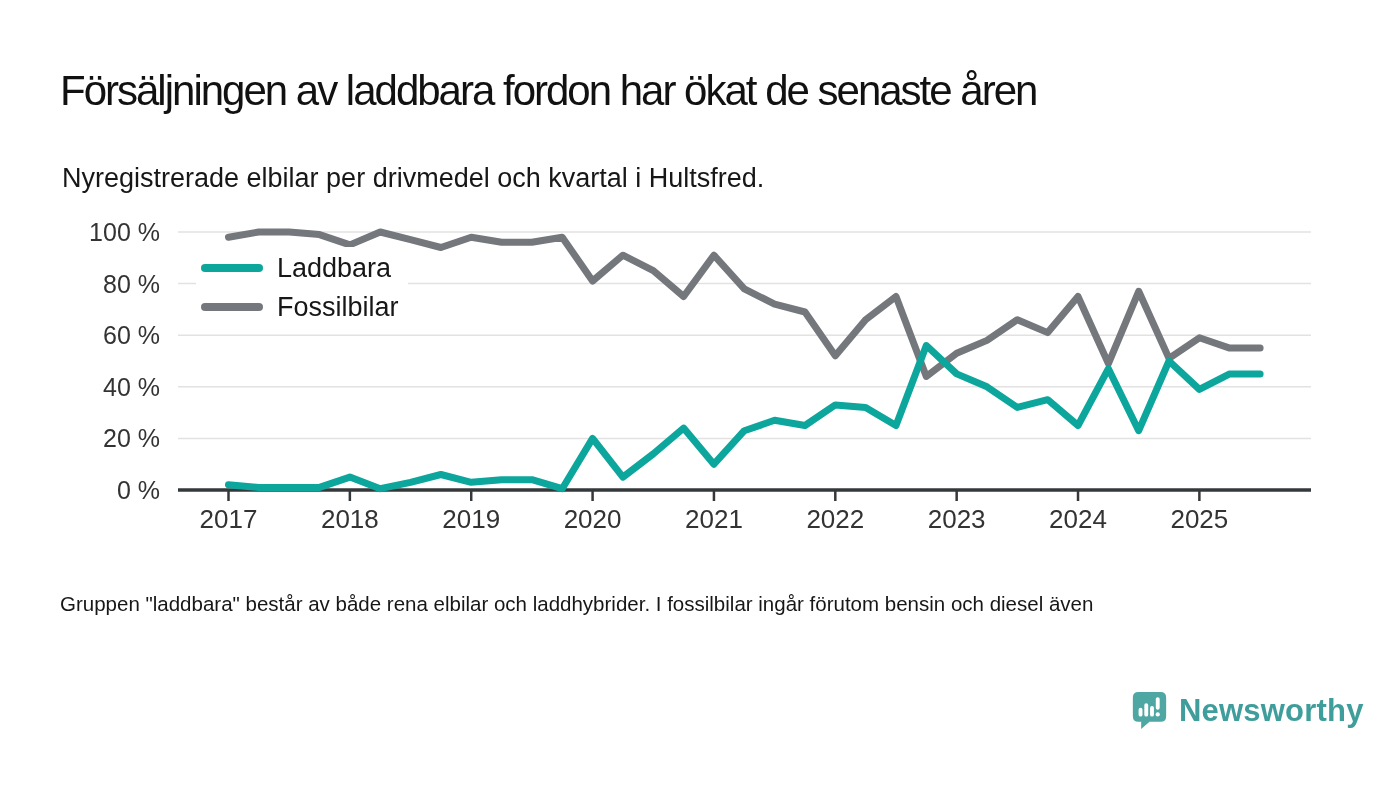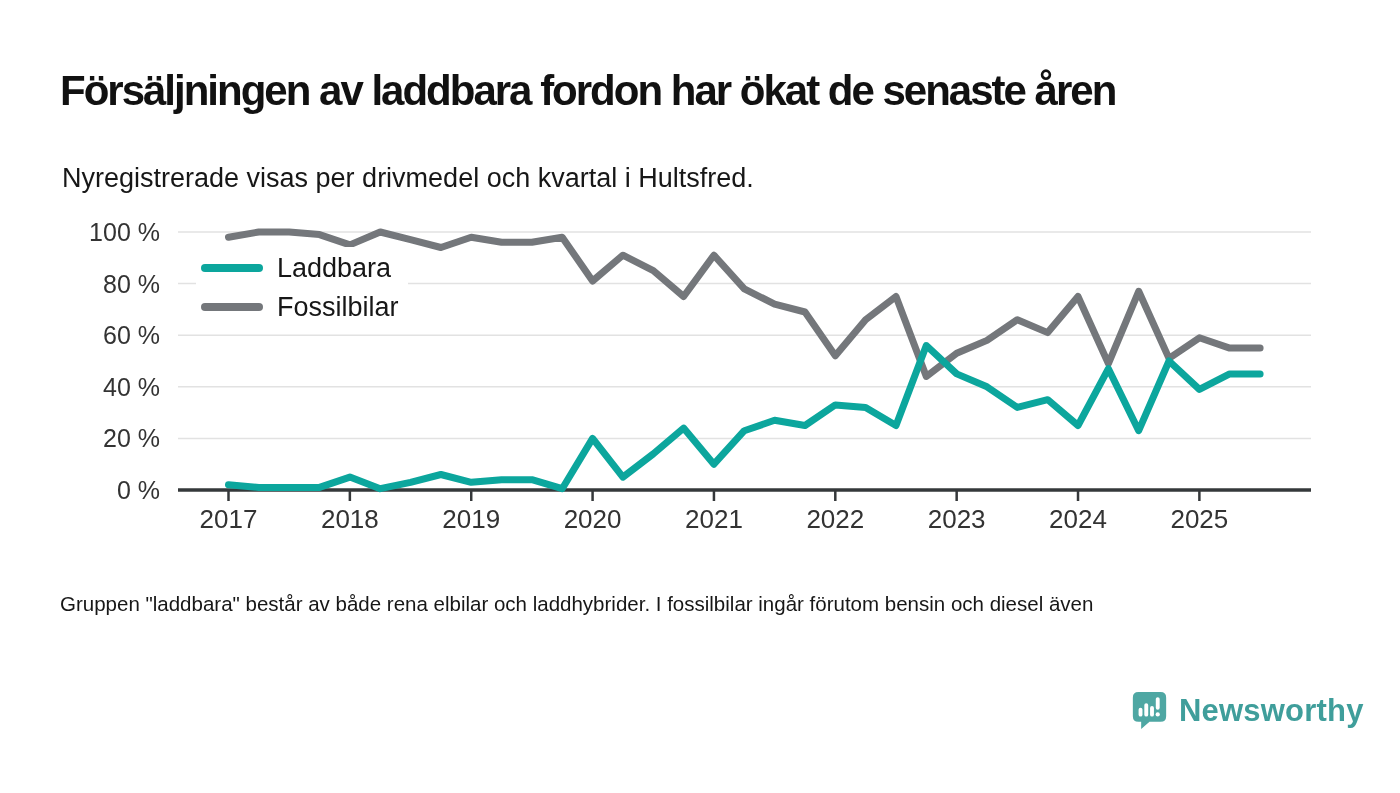--- a/index.html
+++ b/index.html
@@ -2,21 +2,21 @@
 <html lang="sv"><head>
 <meta charset="utf-8">
 <style>
   html,body{margin:0;padding:0;background:#fff;}
   .page{
     position:relative;width:1400px;height:793px;background:#fff;overflow:hidden;
     font-family:"Liberation Sans",sans-serif;color:#171717;
   }
   .title{
     position:absolute;left:60px;top:70px;width:1300px;
-    font-size:42px;font-weight:700;letter-spacing:-2px;line-height:42px;color:#111;
+    font-size:42px;font-weight:400;letter-spacing:-2px;line-height:42px;color:#111;
   }
   .subtitle{
     position:absolute;left:62px;top:163px;width:1200px;
     font-size:27px;font-weight:400;line-height:30px;color:#171717;
   }
   .chart-svg{position:absolute;left:0;top:0;width:1400px;height:793px;}
   .chart-svg text{font-family:"Liberation Sans",sans-serif;}
   .y-tick-label{font-size:25px;fill:#333333;}
   .x-tick-label{font-size:26px;fill:#333333;}
   .legend-text{font-size:27px;fill:#171717;}
@@ -31,21 +31,21 @@
   .logo-text{
     font-size:31px;font-weight:600;color:#3f9e9b;letter-spacing:0.2px;text-align:center;
   }
 </style>
 </head>
 <body>
 
 <div class="page">
 
   <div class="title">Försäljningen av laddbara fordon har ökat de senaste åren</div>
-  <div class="subtitle">Nyregistrerade visas per drivmedel och kvartal i Hultsfred.</div>
+  <div class="subtitle">Nyregistrerade elbilar per drivmedel och kvartal i Hultsfred.</div>
 
   <svg class="chart-svg" id="chart-svg" viewBox="0 0 1400 793" aria-hidden="true">
     <g id="grid-layer">
         <line x1="178" y1="438.4" x2="1311" y2="438.4" stroke="#e2e2e2" stroke-width="1.5"></line>
         <line x1="178" y1="386.8" x2="1311" y2="386.8" stroke="#e2e2e2" stroke-width="1.5"></line>
         <line x1="178" y1="335.20000000000005" x2="1311" y2="335.20000000000005" stroke="#e2e2e2" stroke-width="1.5"></line>
         <line x1="178" y1="283.6" x2="1311" y2="283.6" stroke="#e2e2e2" stroke-width="1.5"></line>
         <line x1="178" y1="232" x2="1311" y2="232" stroke="#e2e2e2" stroke-width="1.5"></line>
       </g>
     <g id="axis-layer">

